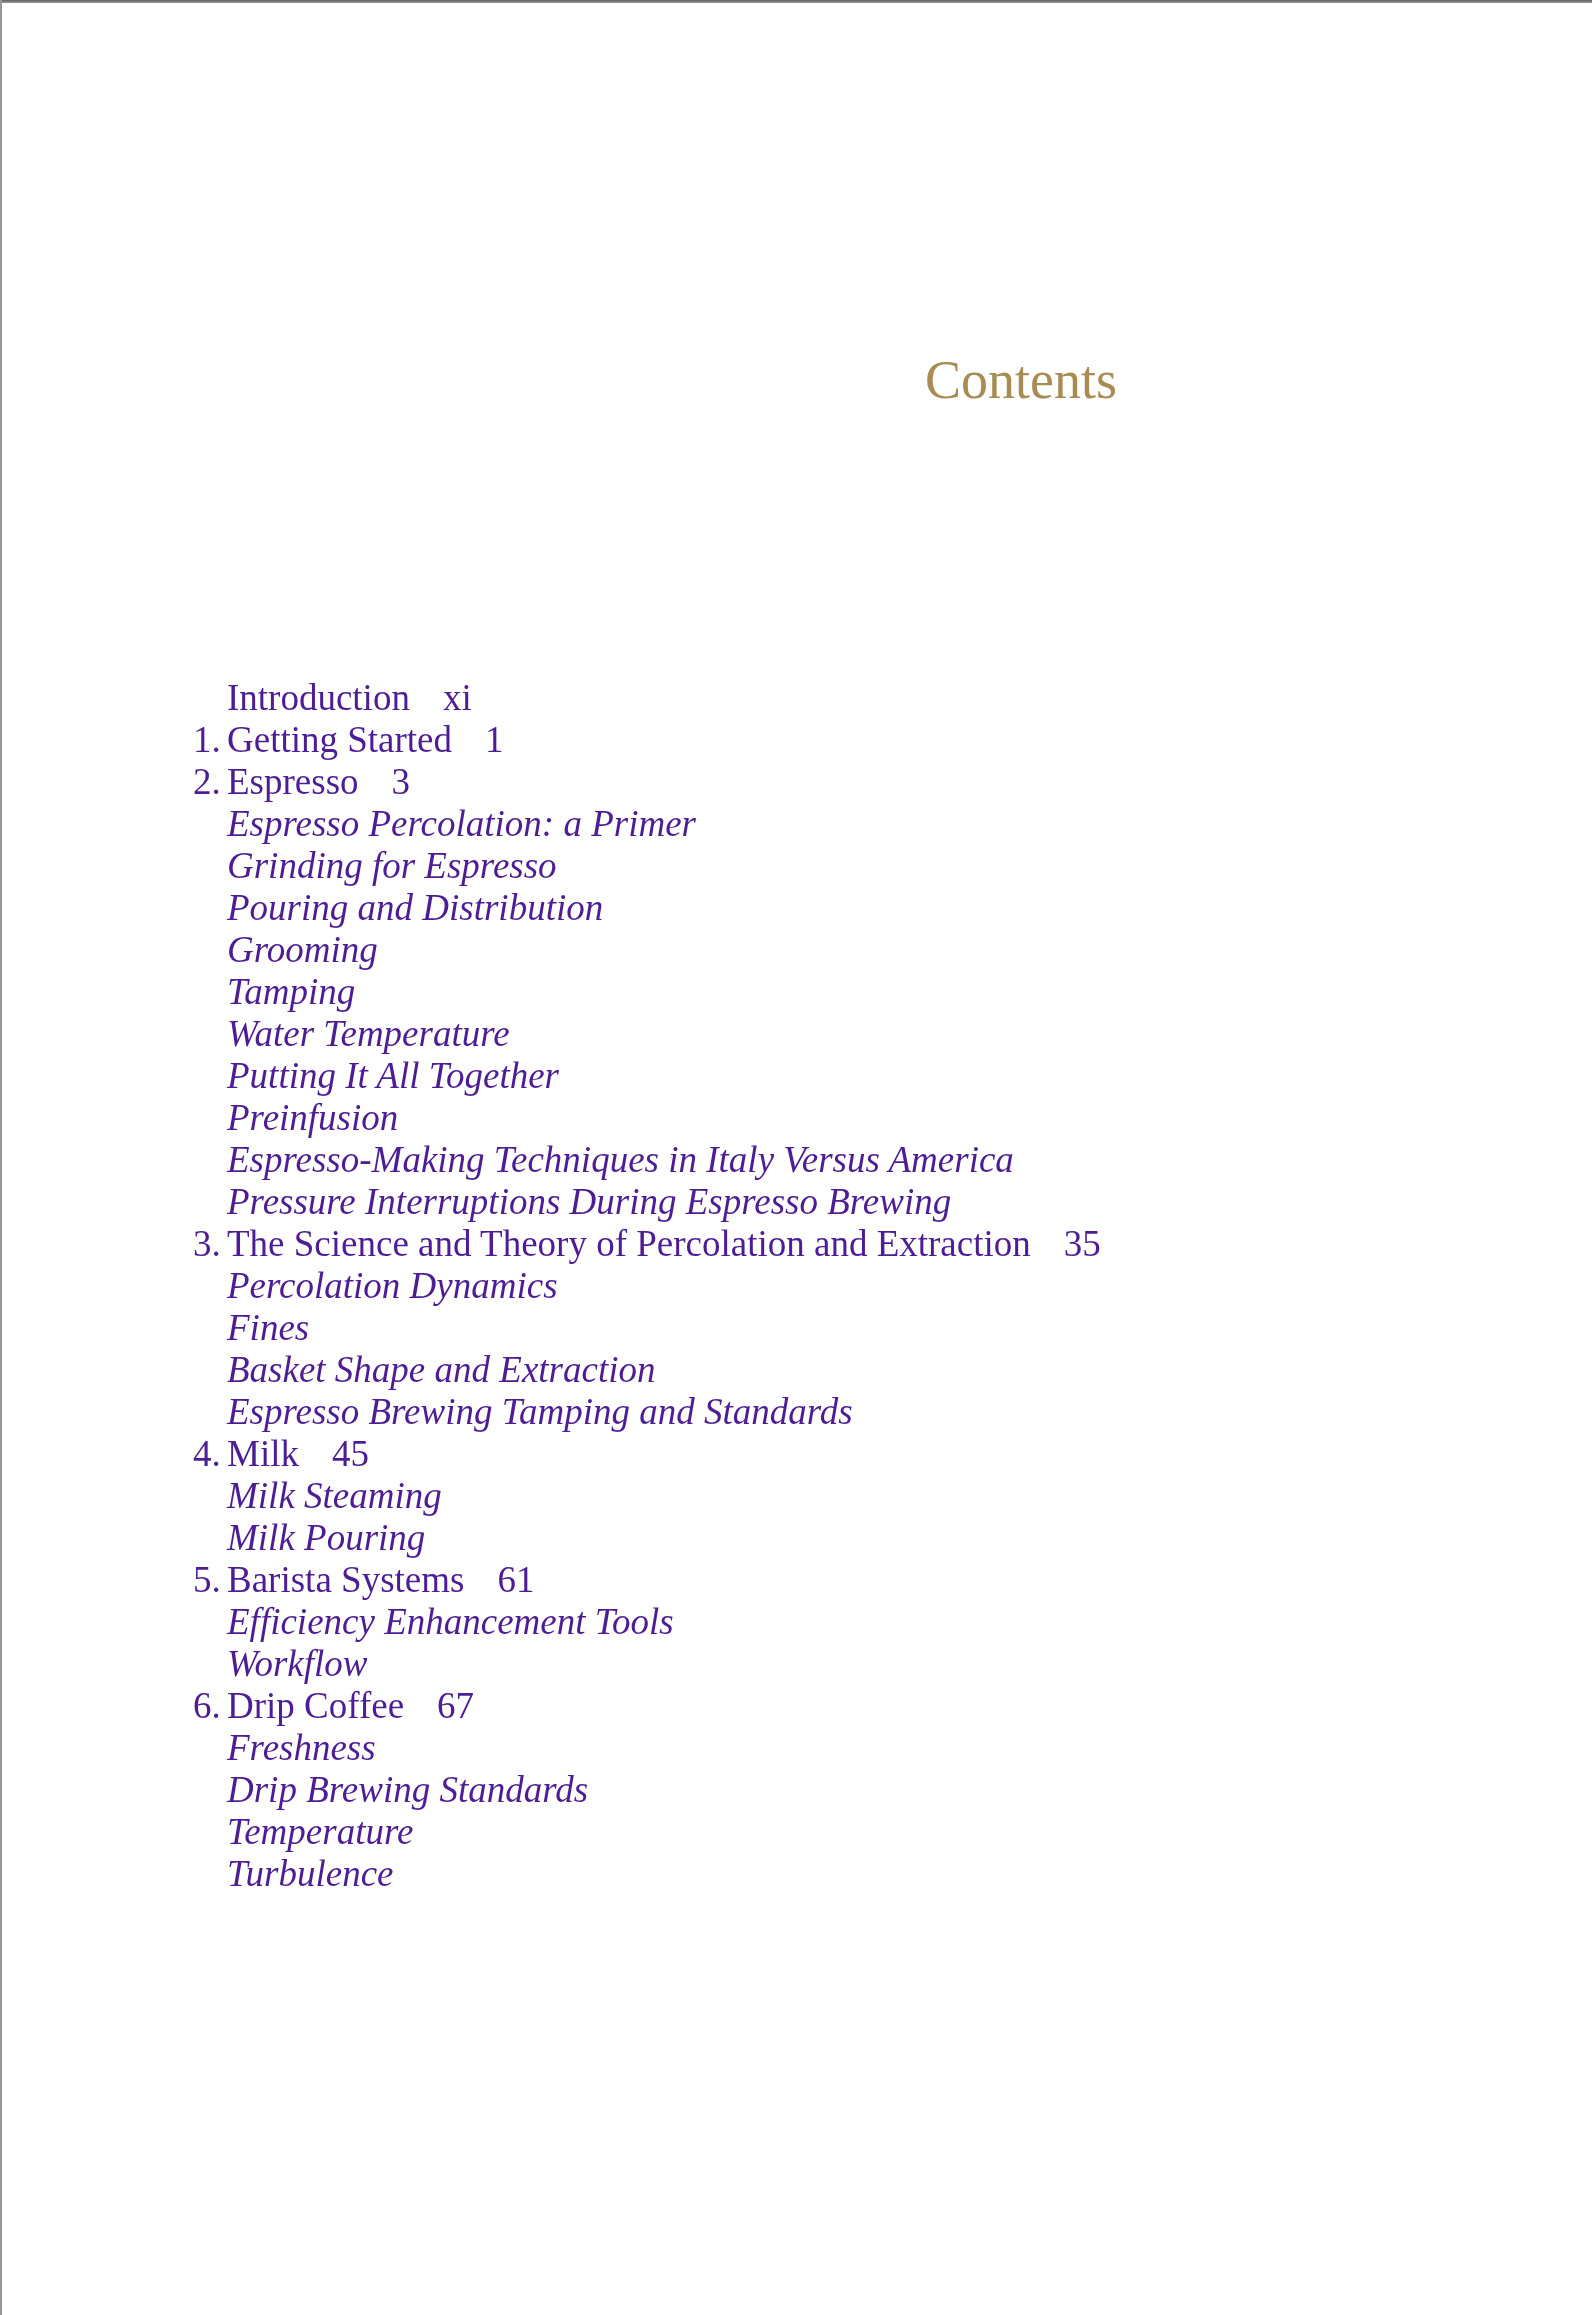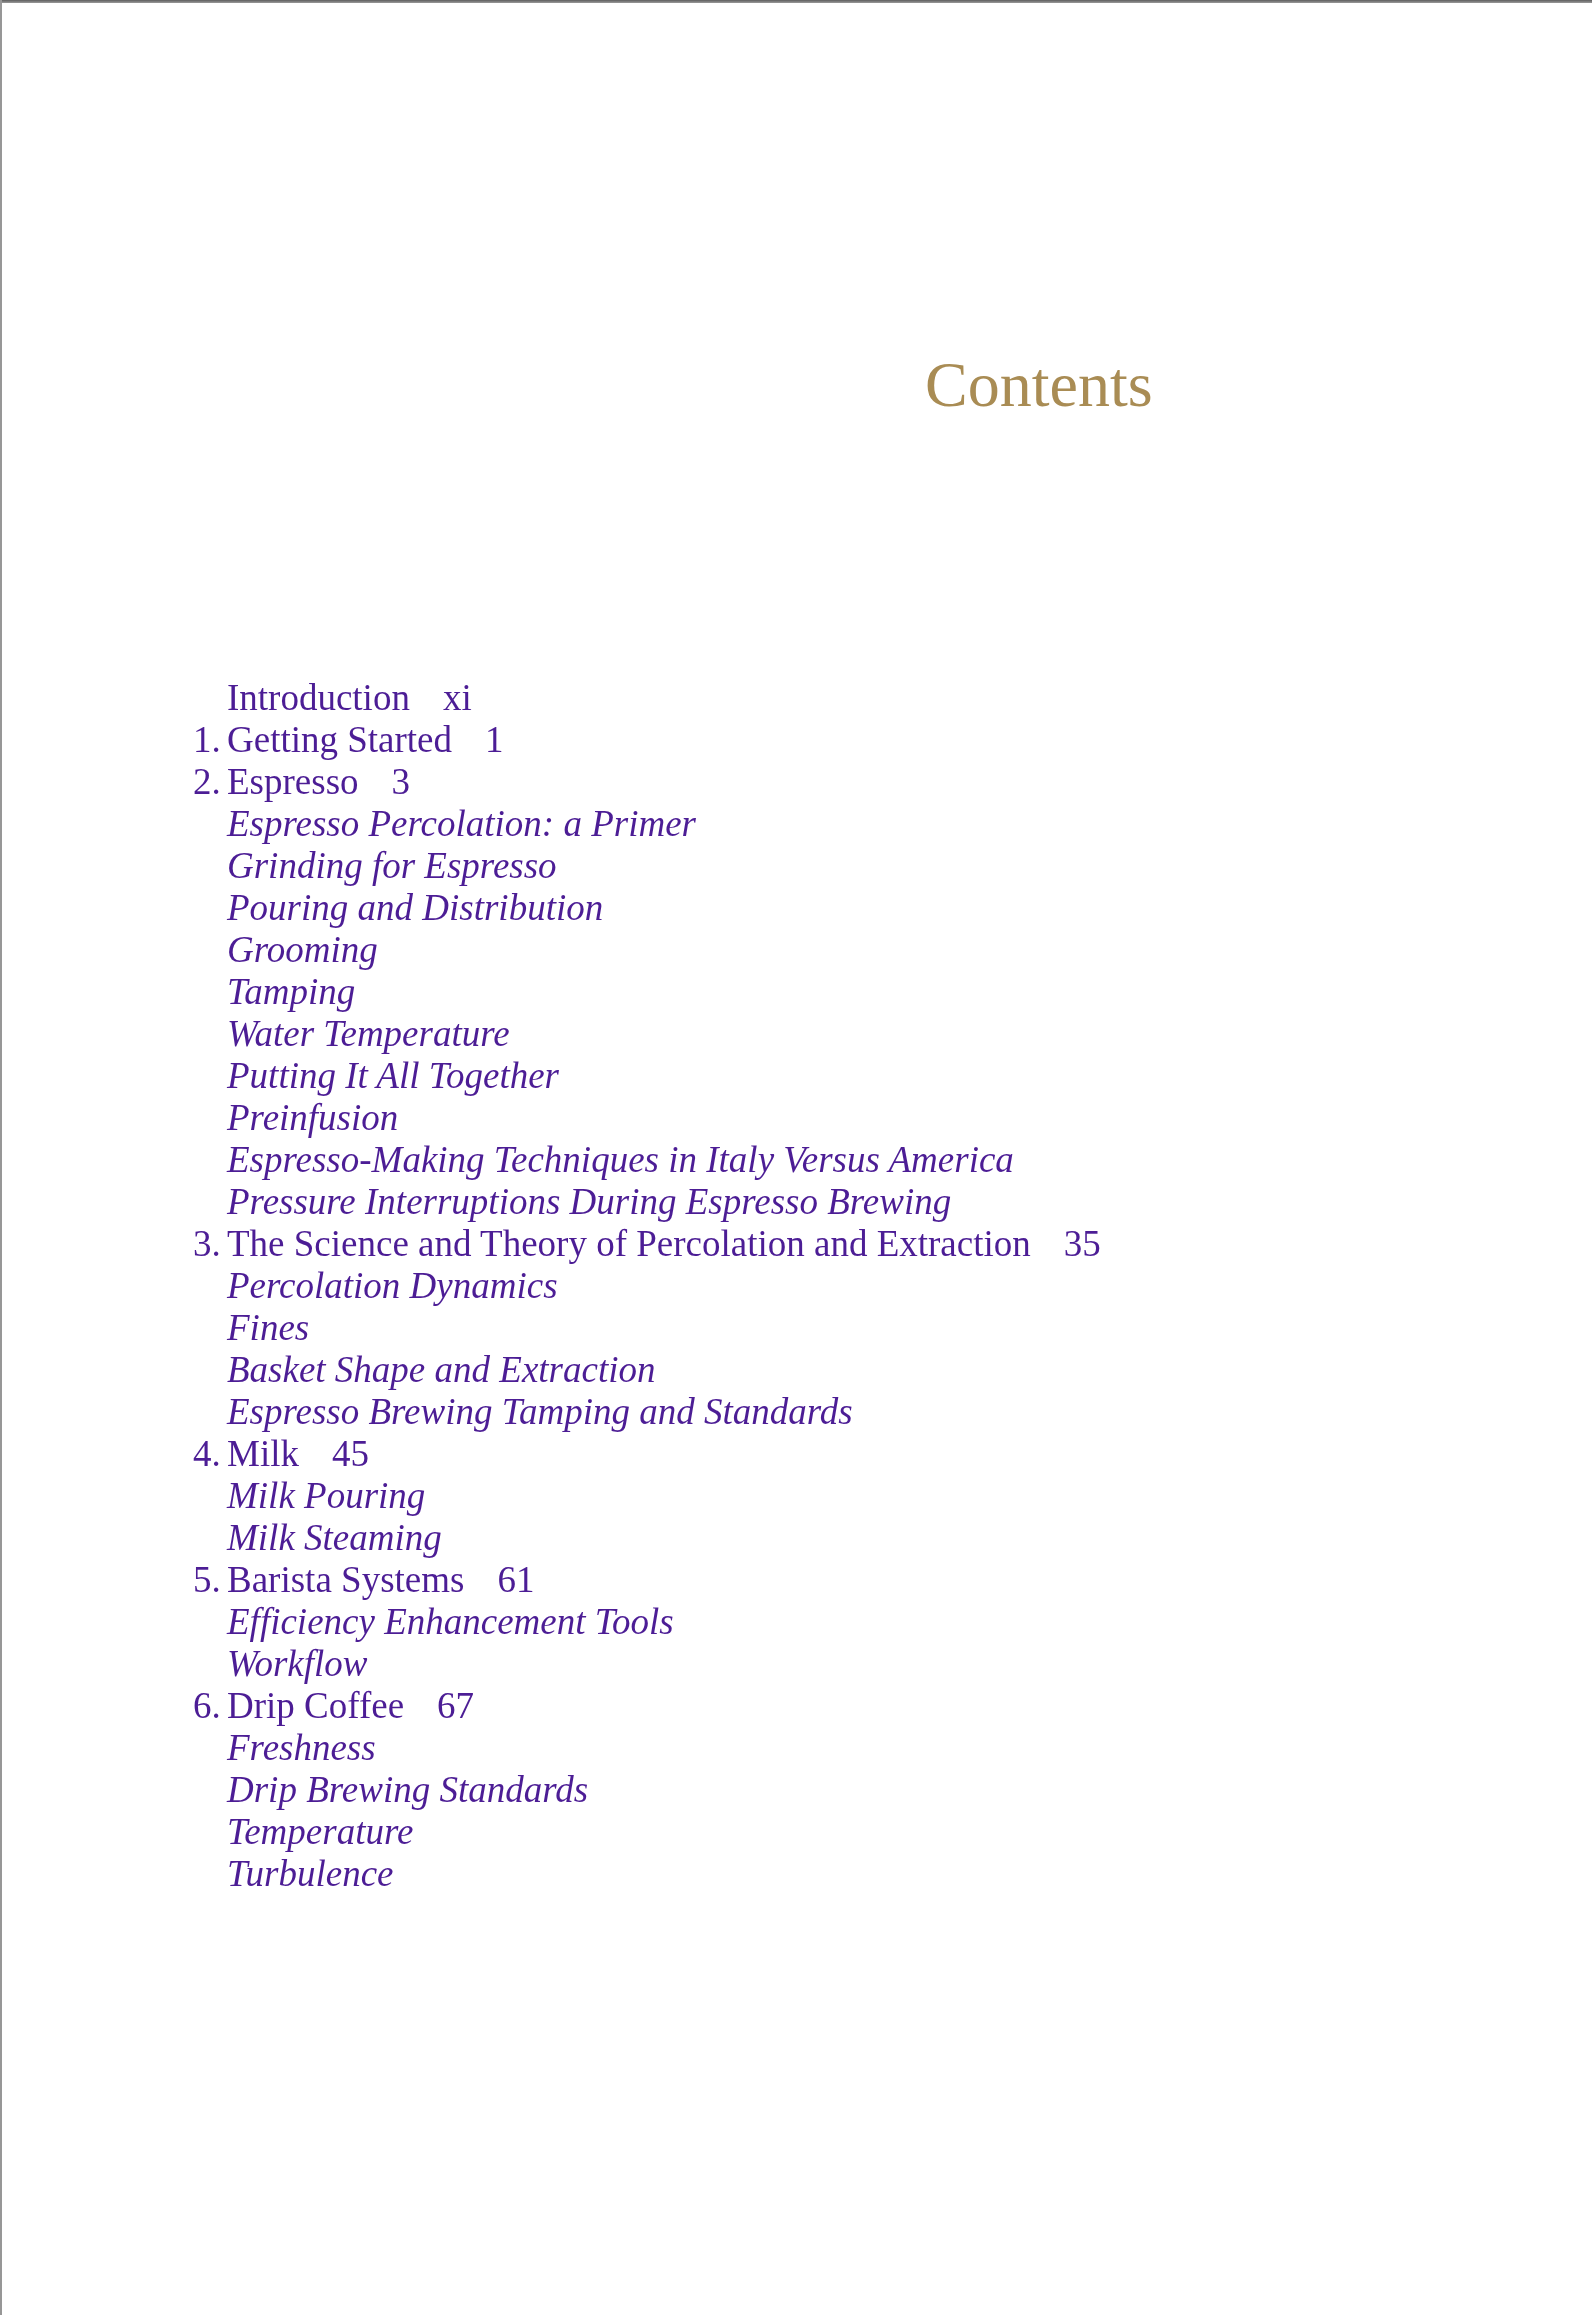--- a/index.html
+++ b/index.html
@@ -25,21 +25,21 @@
     position: absolute;
     top: 0; left: 0; bottom: 0;
     width: 1.8px;
     background: #979797;
   }
   .doc-title {
     position: absolute;
     left: 925px;
     top: 353px;
     margin: 0;
-    font-size: 64px;
+    font-size: 54px;
     font-weight: normal;
     line-height: 1;
     color: #a98c54;
     letter-spacing: 0px;
   }
   .toc {
     position: absolute;
     left: 193px;
     top: 677px;
     width: 1158px;
@@ -113,22 +113,22 @@
             <div class="sub">Basket Shape and Extraction</div>
             <div class="sub">Espresso Brewing Tamping and Standards</div>
           </div>
   </div>
 
   <div class="chapter">
     <div class="chapter-line">
       <span class="num">4.</span><span class="ctitle">Milk</span><span class="pg">45</span>
     </div>
     <div class="subs">
+            <div class="sub">Milk Steaming</div>
             <div class="sub">Milk Pouring</div>
-            <div class="sub">Milk Steaming</div>
           </div>
   </div>
 
   <div class="chapter">
     <div class="chapter-line">
       <span class="num">5.</span><span class="ctitle">Barista Systems</span><span class="pg">61</span>
     </div>
     <div class="subs">
             <div class="sub">Efficiency Enhancement Tools</div>
             <div class="sub">Workflow</div>

